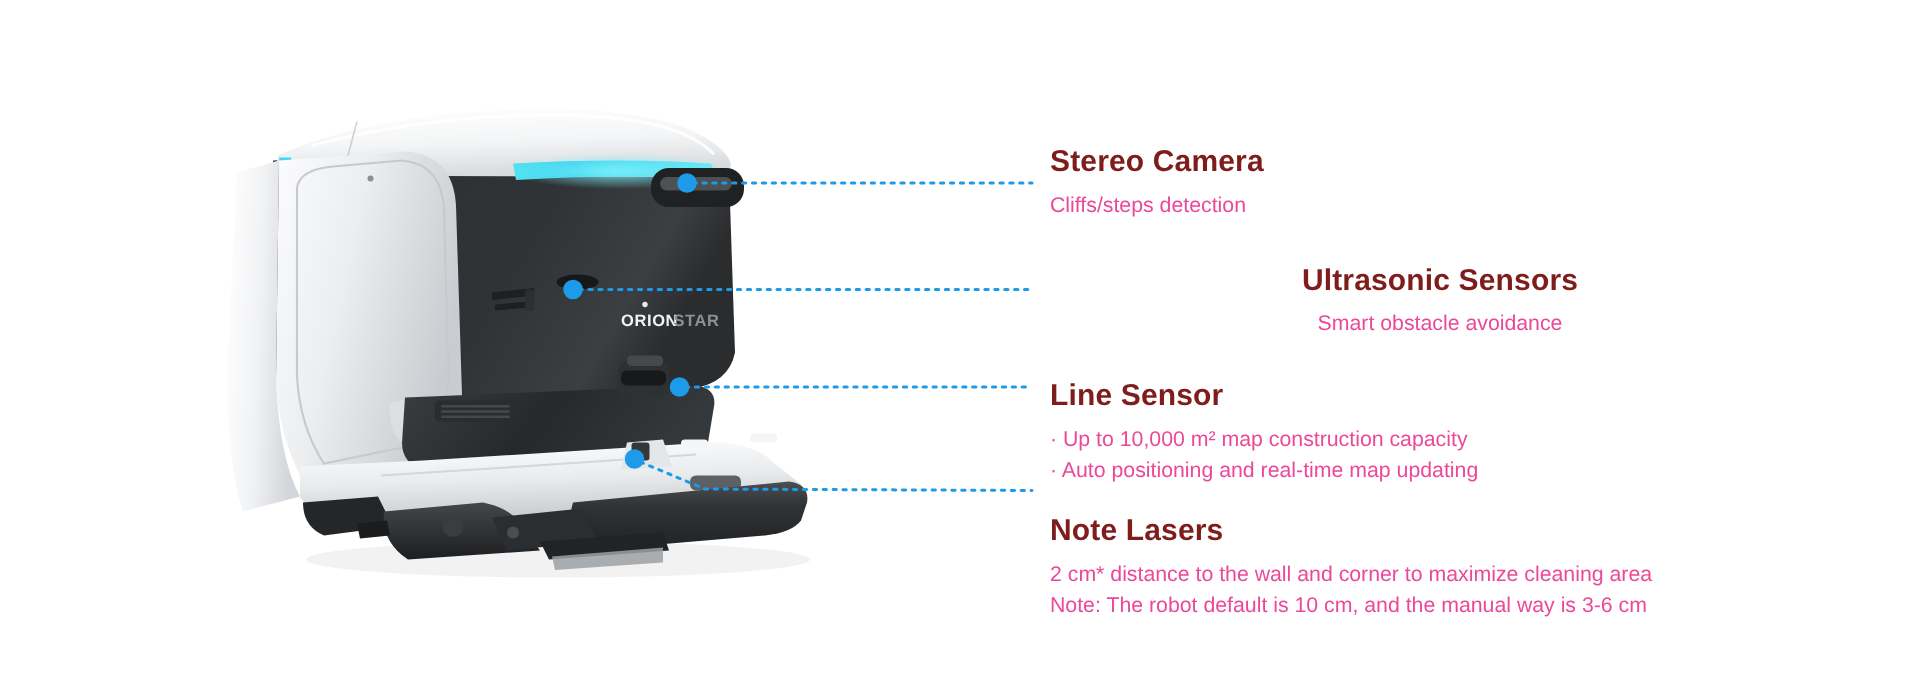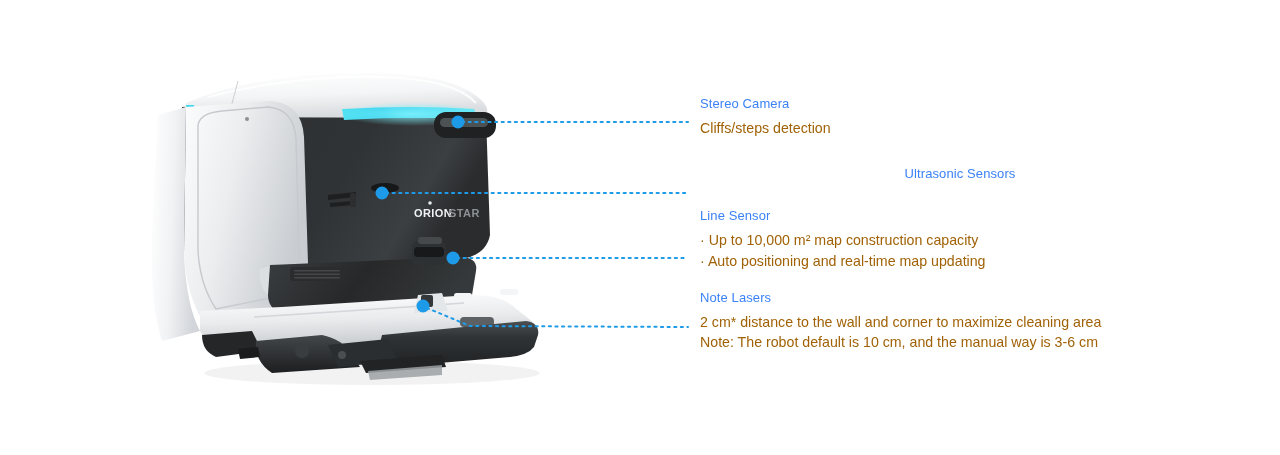--- a/index.html
+++ b/index.html
@@ -46,30 +46,30 @@
   .callouts {
     position: absolute;
     left: 700px;
     top: 96px;
     width: 520px;
   }
   .callout { margin-bottom: 24px; }
   .callout:last-child { margin-bottom: 0; }
 
   .callout-title {
-    color: #3b82f6;
-    font-size: 13px;
-    font-weight: normal;
+    color: #7f1d1d;
+    font-size: 20px;
+    font-weight: bold;
     letter-spacing: .1px;
     line-height: 1.25;
     margin: 0 0 6px 0;
     white-space: nowrap;
   }
   .callout-line {
-    color: #a16207;
+    color: #ec4899;
     font-size: 14.2px;
     line-height: 1.45;
     margin: 0;
     white-space: nowrap;
     font-weight: 400;
   }
 
   
   #callout-stereo       { margin-bottom: 27px; }
   #callout-ultrasonic   { margin-bottom: 26px; text-align: center; }
@@ -244,20 +244,21 @@
 
   <div class="callouts">
 
     <div class="callout" id="callout-stereo">
       <p class="callout-title">Stereo Camera</p>
       <p class="callout-line">Cliffs/steps detection</p>
     </div>
 
     <div class="callout" id="callout-ultrasonic">
       <p class="callout-title">Ultrasonic Sensors</p>
+      <p class="callout-line">Smart obstacle avoidance</p>
     </div>
 
     <div class="callout" id="callout-lidar">
       <p class="callout-title">Line Sensor</p>
       <p class="callout-line">· Up to 10,000 m² map construction capacity</p>
       <p class="callout-line">· Auto positioning and real-time map updating</p>
     </div>
 
     <div class="callout" id="callout-lasers">
       <p class="callout-title">Note Lasers</p>

